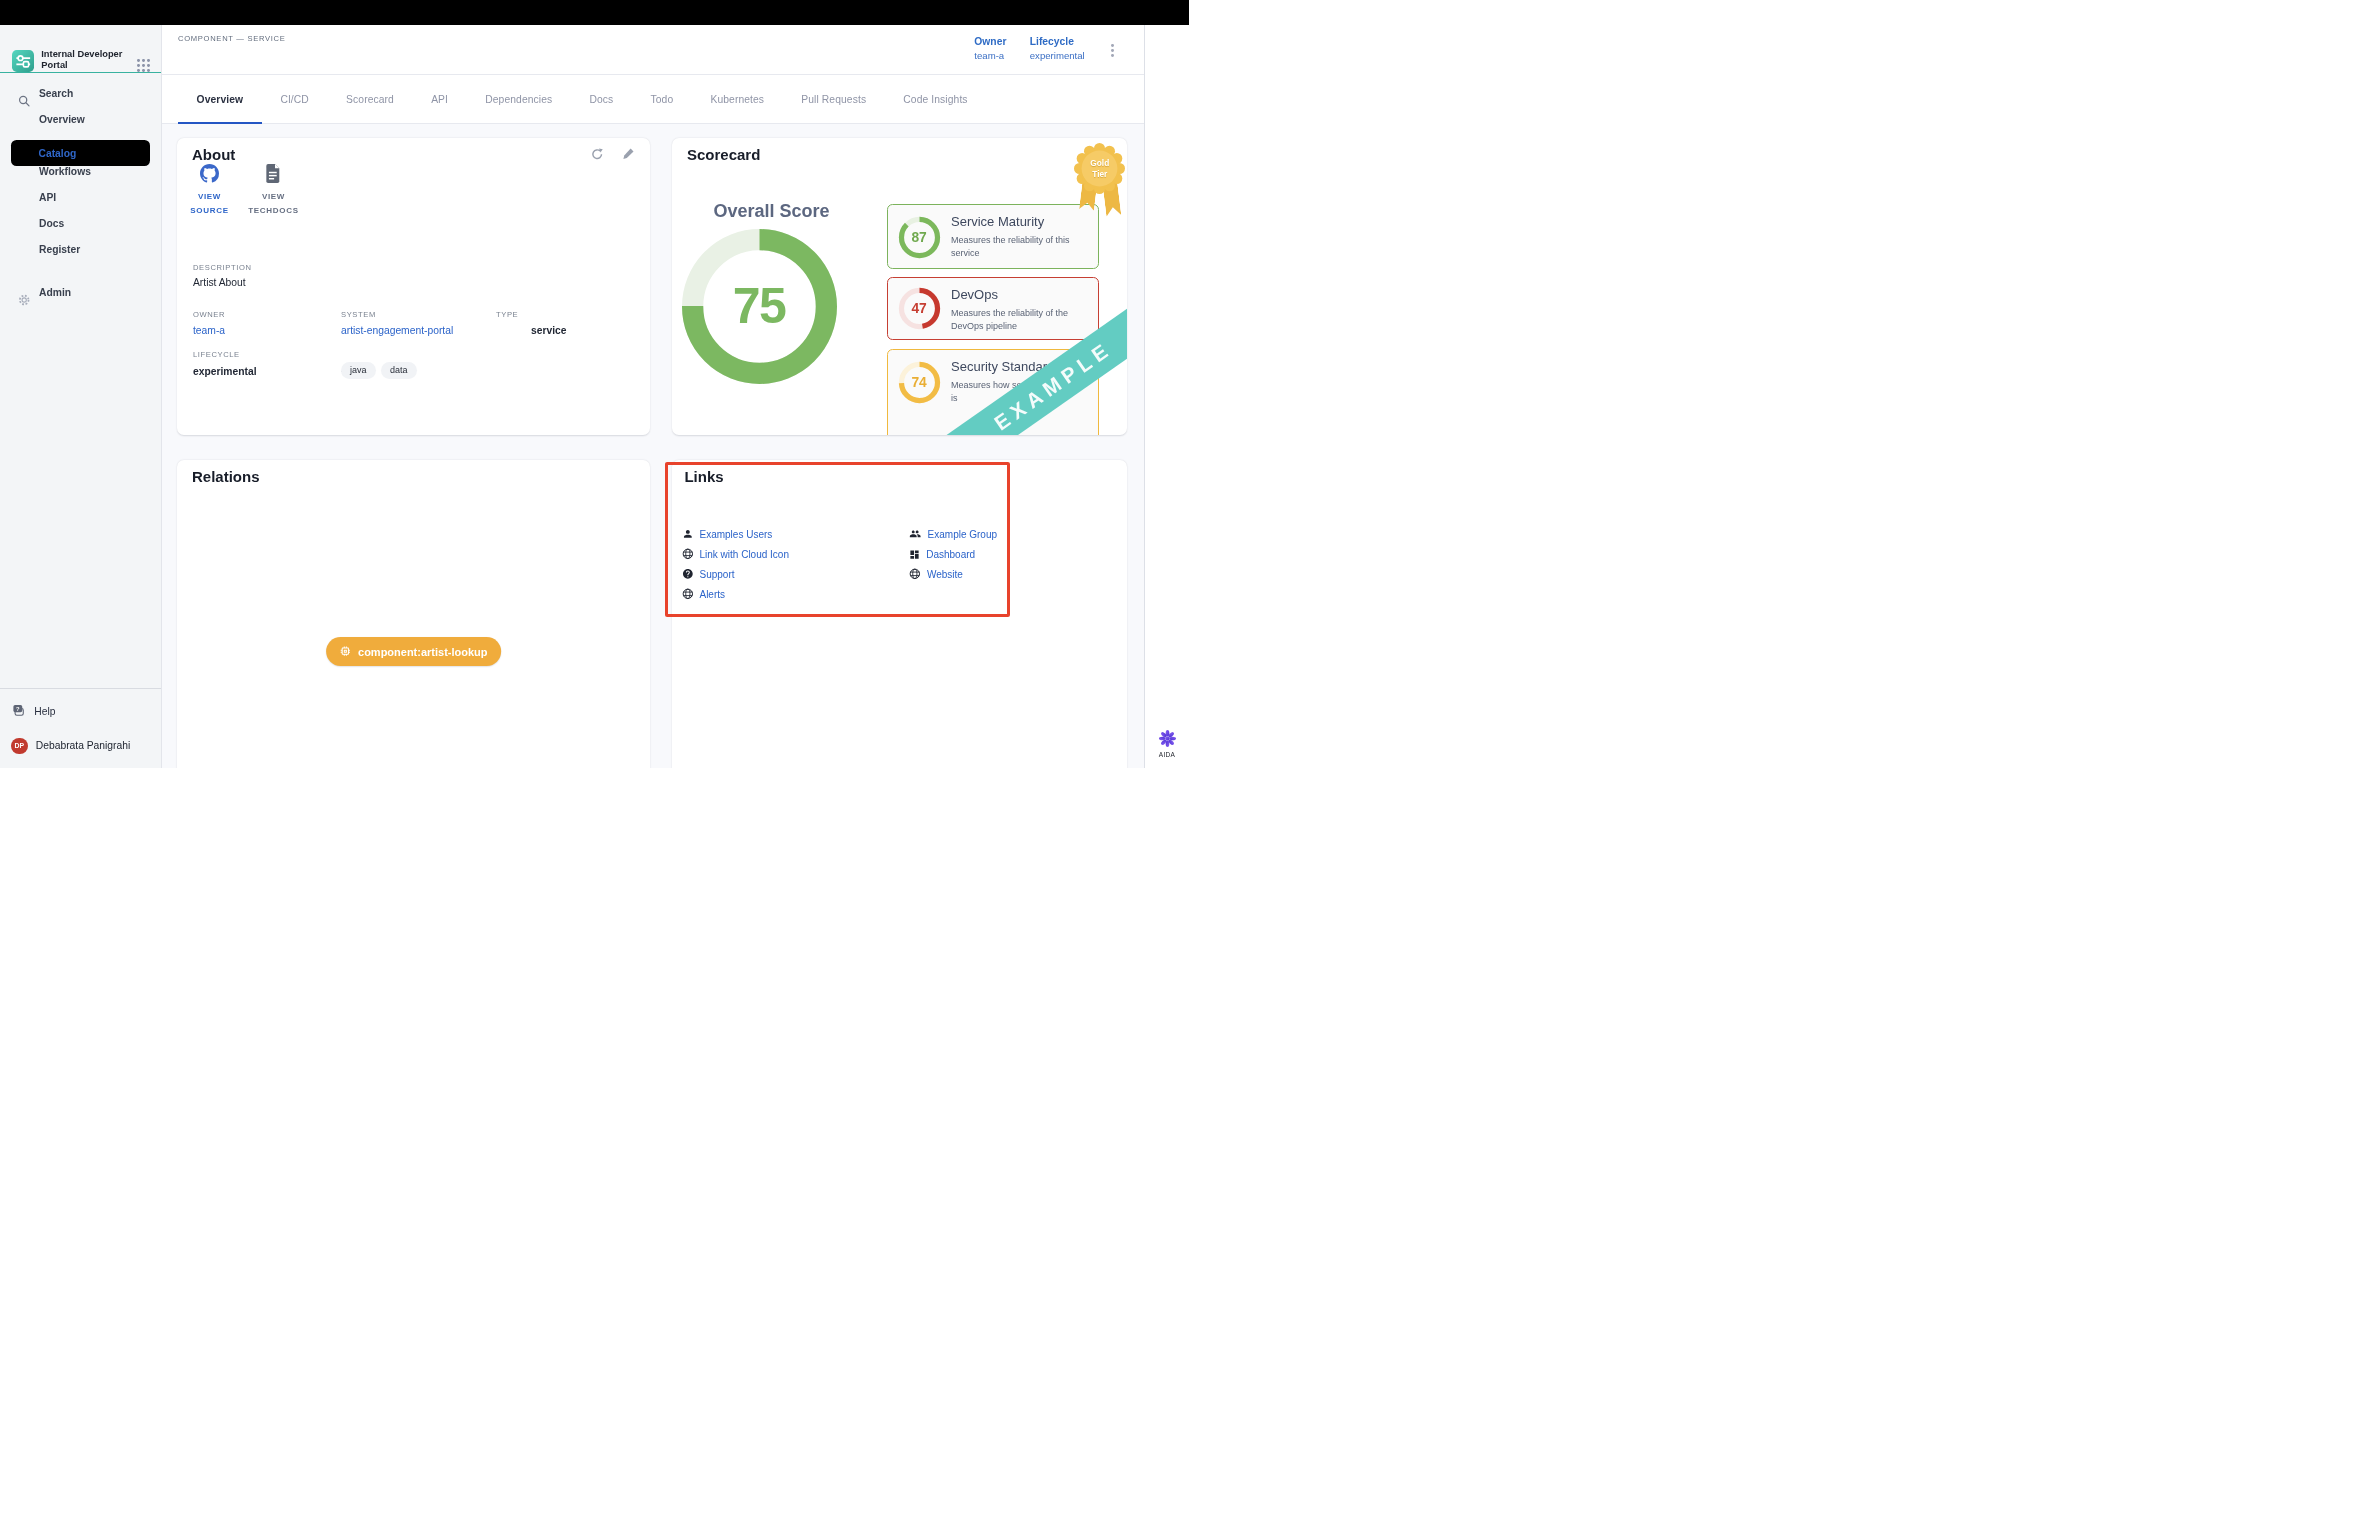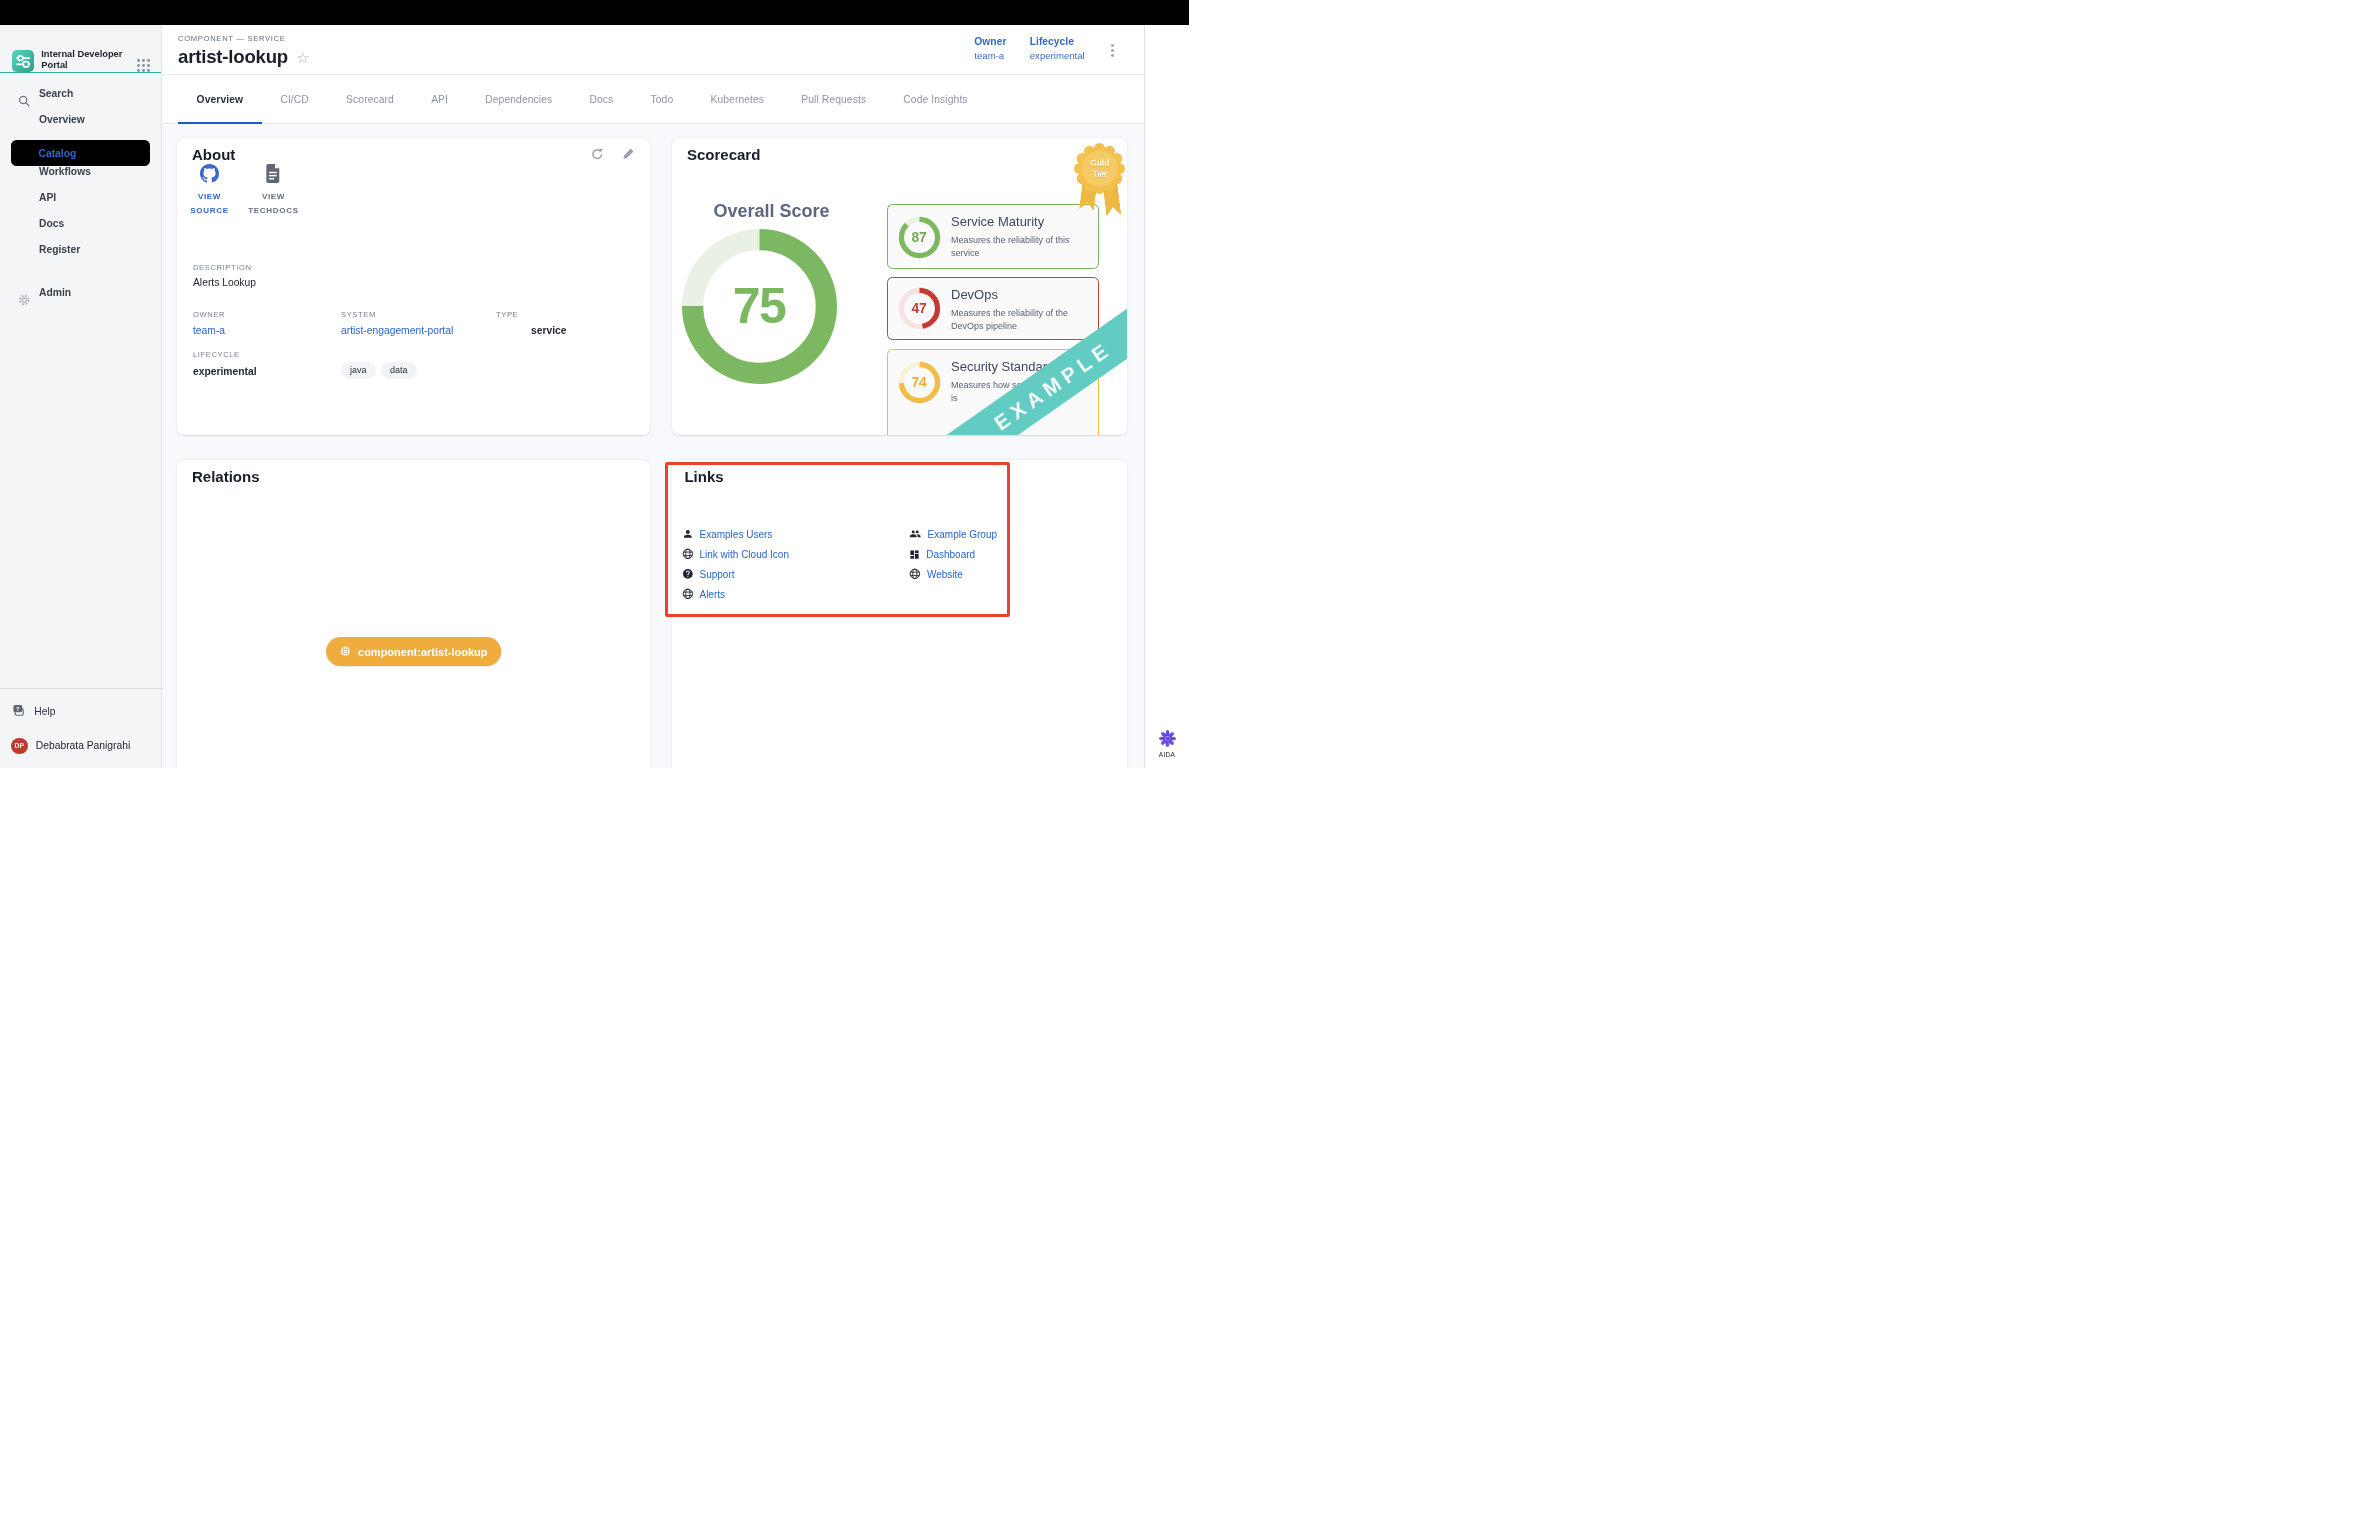--- a/index.html
+++ b/index.html
@@ -204,24 +204,20 @@
           <span class="avatar">DP</span>
           <span class="user-name">Debabrata Panigrahi</span>
         </div>
       </div>
     </div>
 
     <div class="main">
 
       <div class="page-header">
         <div class="breadcrumb">COMPONENT — SERVICE</div>
-        <div class="title-row">
-          <span class="entity-title">artist-lookup</span>
-          <span class="star">☆</span>
-        </div>
         <div class="header-meta">
           <div class="meta-col">
             <div class="meta-label">Owner</div>
             <div class="meta-value">team-a</div>
           </div>
           <div class="meta-col">
             <div class="meta-label">Lifecycle</div>
             <div class="meta-value">experimental</div>
           </div>
           <div class="kebab">
@@ -293,21 +289,21 @@
               <path fill="#5F6775" d="M3 0h8l5 5v15a2 2 0 0 1-2 2H3a2 2 0 0 1-2-2V2a2 2 0 0 1 2-2z"></path>
               <path fill="#fff" d="M11 0l5 5h-5z"></path>
               <rect x="4" y="9" width="9" height="1.7" fill="#fff"></rect>
               <rect x="4" y="12.6" width="9" height="1.7" fill="#fff"></rect>
               <rect x="4" y="16.2" width="6" height="1.7" fill="#fff"></rect>
             </svg>
             <div class="vlabel">VIEW TECHDOCS</div>
           </div>
 
           <div class="fld-label" style="left:16px; top:125px;">DESCRIPTION</div>
-          <div class="fld-value" style="left:16px; top:139px;">Alerts Lookup</div>
+          <div class="fld-value" style="left:16px; top:139px;">Artist About</div>
 
           <div class="fld-label" style="left:16px; top:172px;">OWNER</div>
           <div class="fld-value fld-link" style="left:16px; top:187px;">team-a</div>
           <div class="fld-label" style="left:164px; top:172px;">SYSTEM</div>
           <div class="fld-value fld-link" style="left:164px; top:187px;">artist-engagement-portal</div>
           <div class="fld-label" style="left:319px; top:172px;">TYPE</div>
           <div class="fld-value fld-strong" style="left:319px; top:187px;margin-left:35px;">service</div>
 
           <div class="fld-label" style="left:16px; top:212px;">LIFECYCLE</div>
           <div class="fld-value fld-strong" style="left:16px; top:228px;">experimental</div>

